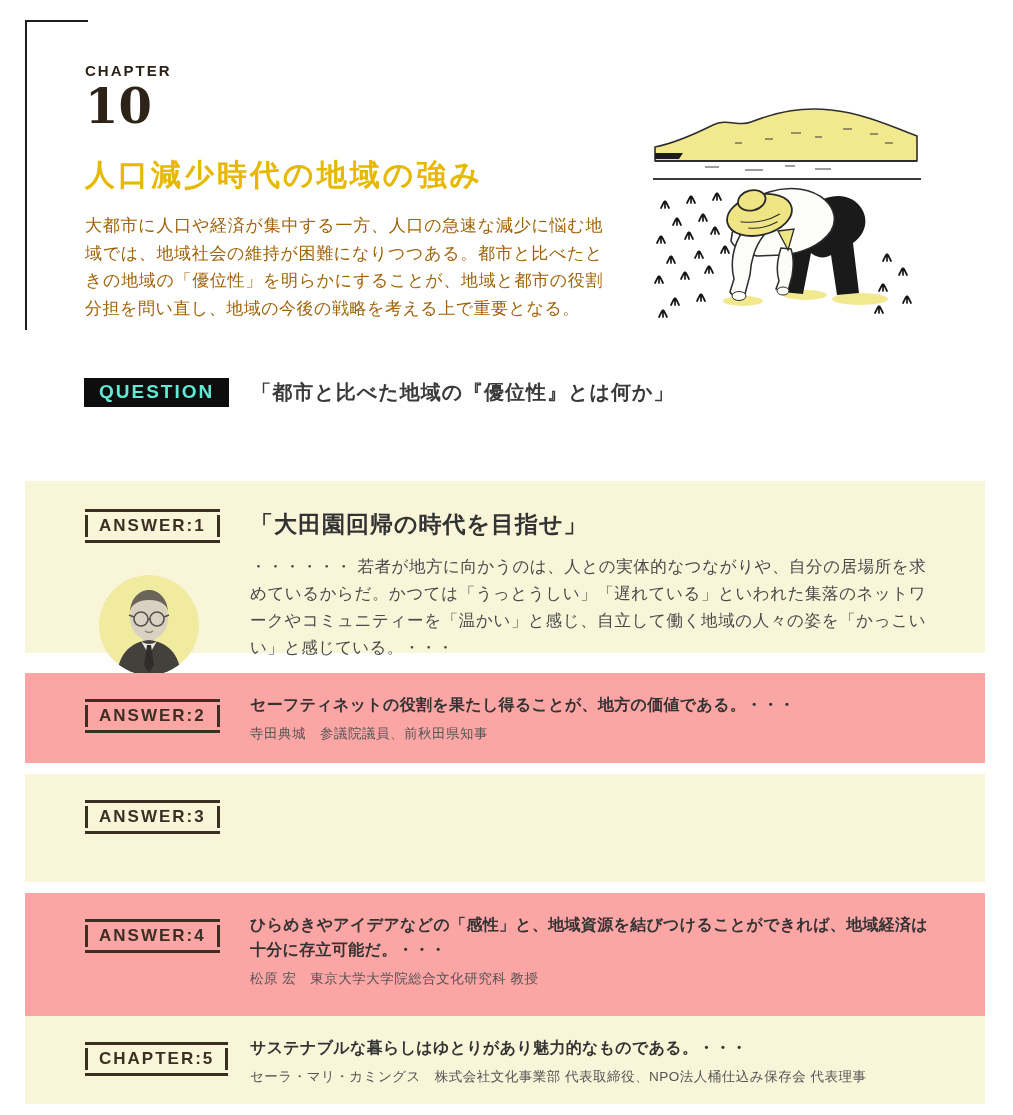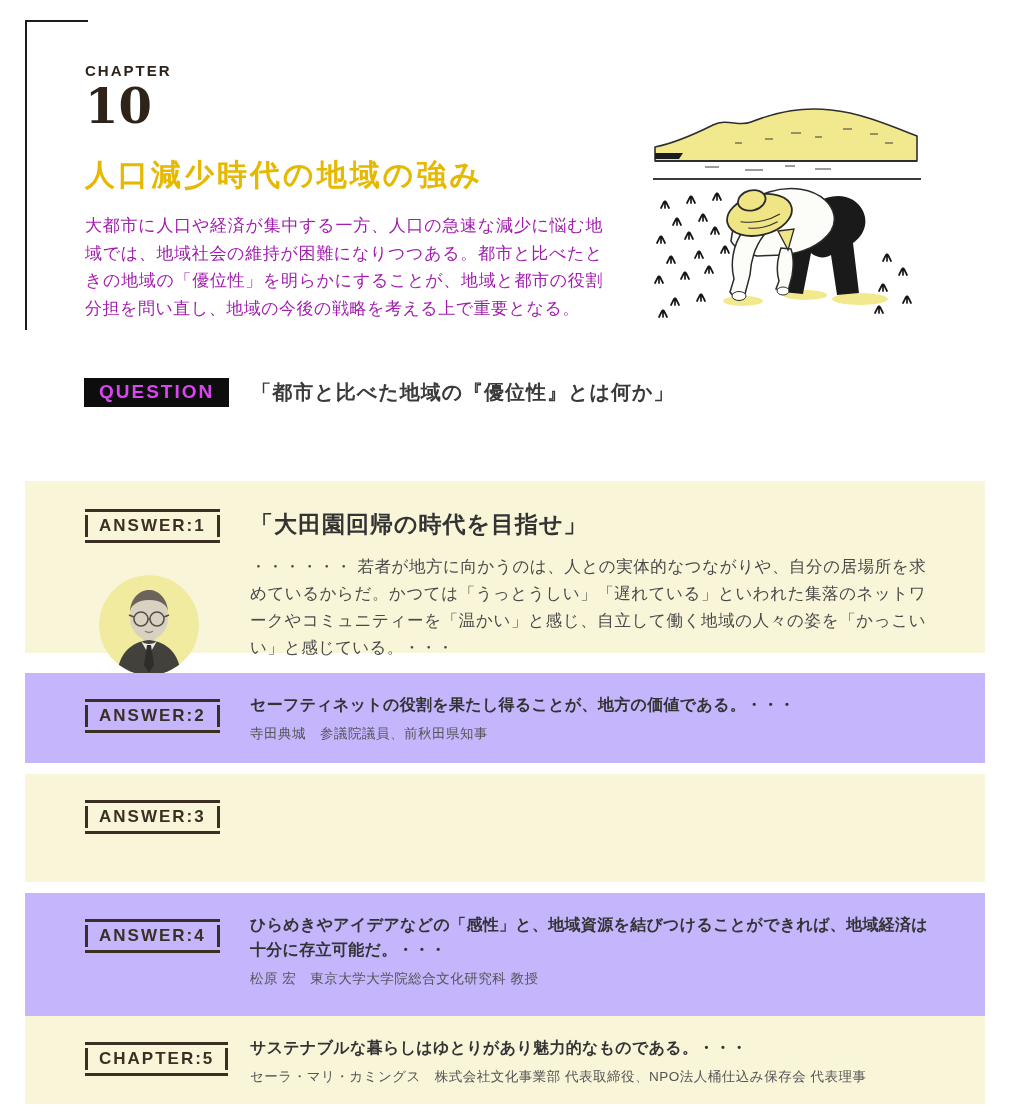--- a/index.html
+++ b/index.html
@@ -17,36 +17,36 @@
   .chapter-label { font-weight:700; font-size:15px; letter-spacing:2px; color:#2e2318; }
   .chapter-number {
     font-family:"DejaVu Serif","Liberation Serif",serif; font-weight:700;
     font-size:48px; line-height:1.05; color:#2e2318; margin-top:2px;
   }
   .chapter-title {
     margin:24px 0 0; font-size:30px; font-weight:700; color:#e7b800; letter-spacing:3px;
   }
   .chapter-intro {
     margin:16px 0 8px; width:518px; font-size:17px; line-height:1.62;
-    color:#a21caf; letter-spacing:0.5px; text-align:justify;
+    color:#a16207; letter-spacing:0.5px; text-align:justify;
   }
   
   .illustration { position:absolute; left:645px; top:103px; width:285px; height:220px; }
   .illustration svg { width:100%; height:100%; display:block; }
   
   .question-row { position:absolute; left:84px; top:378px; display:flex; align-items:center; gap:22px; }
   .q-badge {
-    background:#0d0d0d; color:#d946ef; font-weight:700; font-size:19px;
+    background:#0d0d0d; color:#5eead4; font-weight:700; font-size:19px;
     letter-spacing:2px; padding:4px 15px; line-height:1.1;
   }
   .q-text { font-size:20px; font-weight:700; color:#3a3a3a; letter-spacing:1px; }
   
   .answer { position:absolute; left:25px; width:960px; display:flex; box-sizing:border-box; padding-left:60px; }
   .bg-cream { background:#f8f5d9; }
-  .bg-gray  { background:#c4b5fd; }
+  .bg-gray  { background:#fca5a5; }
   .a1 { top:437px; height:172px;margin-top:44px; }
   .a2 { top:673px; height:90px;  }
   .a3 { top:774px; height:108px; }
   .a4 { top:893px; height:136px; }
   .a5 { top:1016px; height:88px; }
   .badge-col { width:165px; flex:none; }
   .content-col { flex:1; padding-right:40px; }
   .a1 .badge-col, .a1 .content-col { padding-top:28px; }
   .a2 .badge-col, .a3 .badge-col, .a4 .badge-col, .a5 .badge-col { padding-top:26px; }
   .a2 .content-col, .a3 .content-col, .a4 .content-col, .a5 .content-col { padding-top:20px; }

